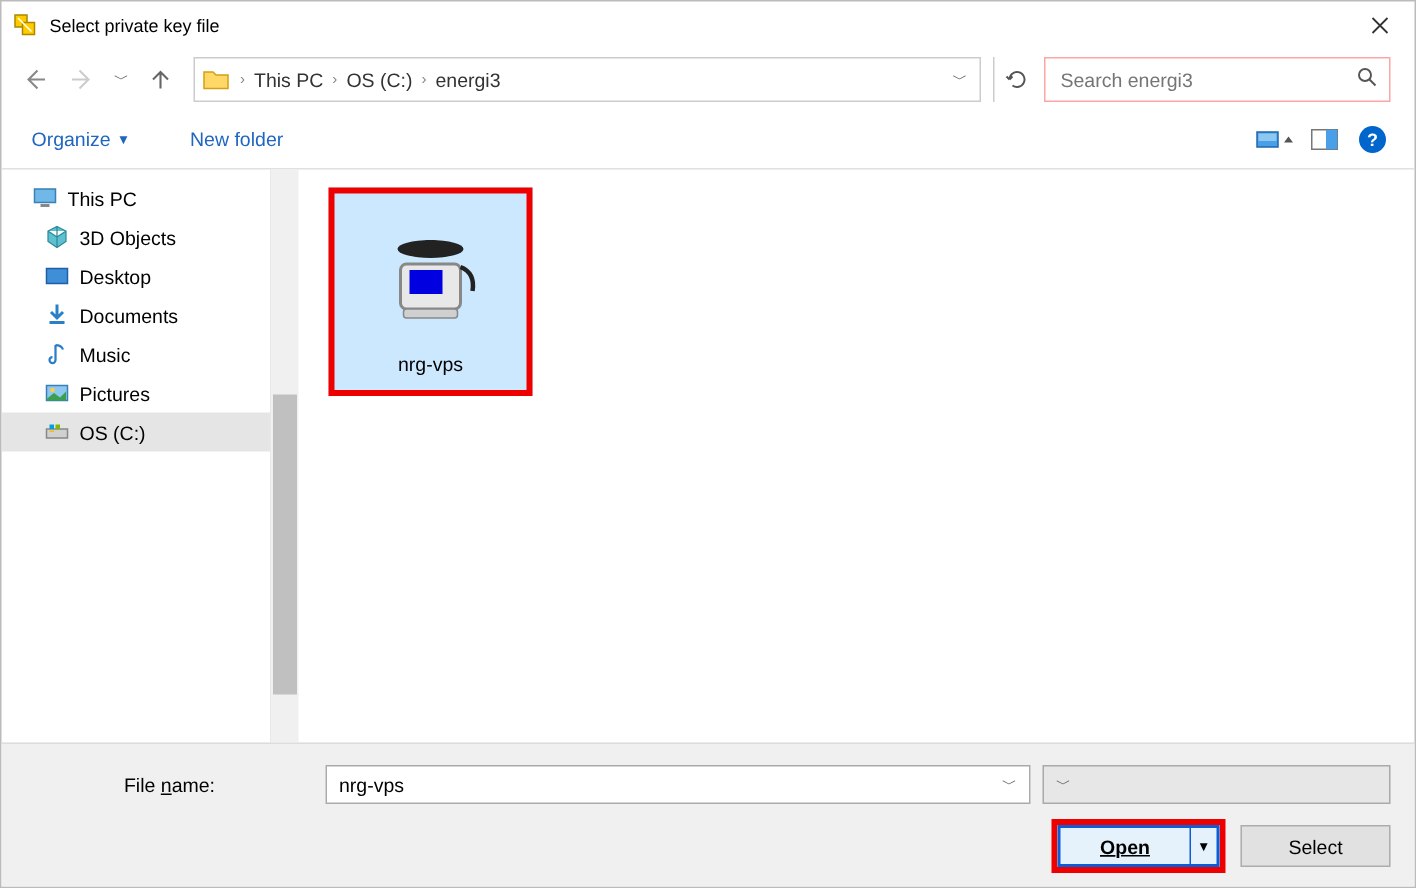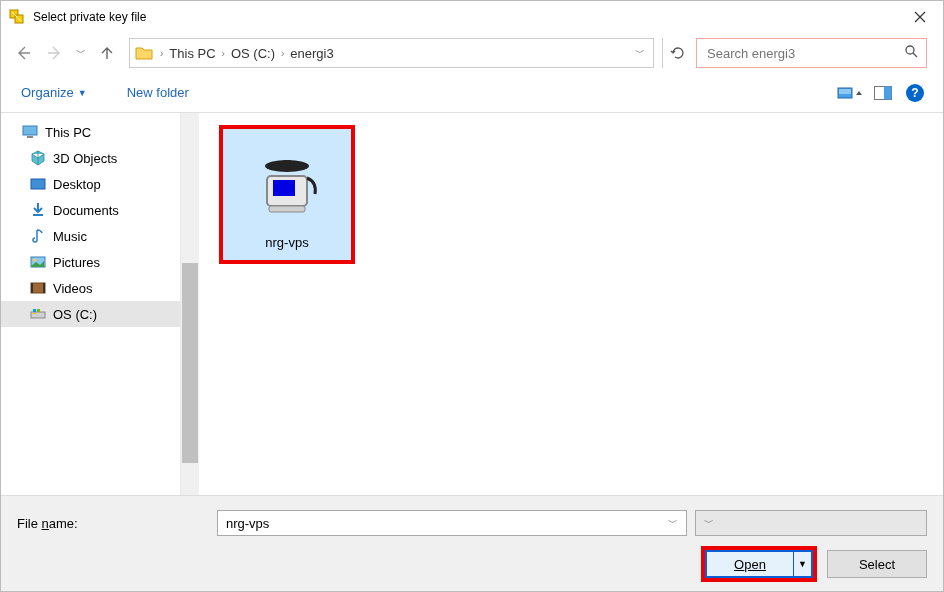--- a/index.html
+++ b/index.html
@@ -38,26 +38,26 @@
   .scroll-strip { width: 18px; background: #f0f0f0; position: relative; }
   .scroll-thumb { position: absolute; left: 1px; right: 1px; background: #c0c0c0; }
   
   .content { flex: 1; padding: 12px 20px; position: relative; }
   .file-item { width: 136px; border: 4px solid #ee0000; background: #cce8ff; text-align: center; padding: 10px 4px; cursor: pointer; }
   .file-icon-area { height: 90px; display: flex; align-items: center; justify-content: center; position: relative; }
   .file-label { font-size: 13px; padding-top: 6px; }
   
   .footer { height: 96px; background: #f0f0f0; border-top: 1px solid #ddd; padding: 14px 16px; }
   .footer-row1 { display: flex; align-items: center; gap: 8px; margin-bottom: 10px; }
-  .fn-label { font-size: 13px; width: 192px; text-align: left; }
+  .fn-label { font-size: 13px; width: 192px; text-align: center; }
   .fn-input { flex: 1; height: 26px; border: 1px solid #aaa; padding: 0 8px; font-size: 13px; display: flex; align-items: center; justify-content: space-between; background: #fff; }
   .file-type { width: 232px; height: 26px; border: 1px solid #aaa; background: #e7e7e7; display: flex; align-items: center; justify-content: space-between; padding: 0 8px; font-size: 13px; cursor: pointer; }
   .footer-row2 { display: flex; justify-content: flex-end; gap: 10px; }
   .btn-wrap-highlight { border: 4px solid #ee0000; display: inline-block; }
-  .open-btn { width: 108px; height: 28px; border: 2px solid #0a5fd8; background: #e5f1fb; display: flex; align-items: center; cursor: pointer; }
+  .open-btn { width: 108px; height: 28px; border: 2px solid #0a5fd8; background: #e5f1fb; display: flex; align-items: center; cursor: pointer; font-weight: bold; }
   .open-btn-main { flex: 1; text-align: center; font-size: 13px; }
   .open-btn-main span { text-decoration: underline; text-underline-offset: 1px; }
   .open-btn-drop { width: 18px; border-left: 1px solid #0a5fd8; display: flex; align-items: center; justify-content: center; font-size: 9px; height: 100%; }
   .cancel-btn { width: 100px; height: 28px; background: #e1e1e1; border: 1px solid #adadad; font-size: 13px; cursor: pointer; margin-top: 4px; }
   
   .chev { font-size: 10px; color: #666; }
 </style>
 </head>
 <body>
 
@@ -204,30 +204,20 @@
       <div class="tree-item child">
         <span class="tree-ico">
             <svg width="16" height="12" viewBox="0 0 16 12">
               <rect x="1" y="1" width="14" height="10" fill="#8cc8f0" stroke="#3a7fb8"></rect>
               <circle cx="5" cy="4" r="1.5" fill="#ffcc44"></circle>
               <path d="M1 10 L6 6 L10 9 L14 5 V11 H1 z" fill="#3aa050"></path>
             </svg>
           </span>
         <span>Pictures</span>
       </div>
-      <div class="tree-item child">
-        <span class="tree-ico">
-            <svg width="16" height="12" viewBox="0 0 16 12">
-              <rect x="1" y="1" width="14" height="10" fill="#a06830" stroke="#6a4818"></rect>
-              <rect x="1" y="1" width="2" height="10" fill="#333"></rect>
-              <rect x="13" y="1" width="2" height="10" fill="#333"></rect>
-            </svg>
-          </span>
-        <span>Videos</span>
-      </div>
       <div class="tree-item child selected">
         <span class="tree-ico">
             <svg width="16" height="12" viewBox="0 0 16 12">
               <rect x="1" y="4" width="14" height="6" fill="#d0d0d0" stroke="#888"></rect>
               <rect x="3" y="1" width="3" height="3" fill="#00a0e8"></rect>
               <rect x="7" y="1" width="3" height="3" fill="#7fba00"></rect>
               <rect x="3" y="5" width="3" height="1" fill="#ffb900"></rect>
             </svg>
           </span>
         <span>OS (C:)</span>

